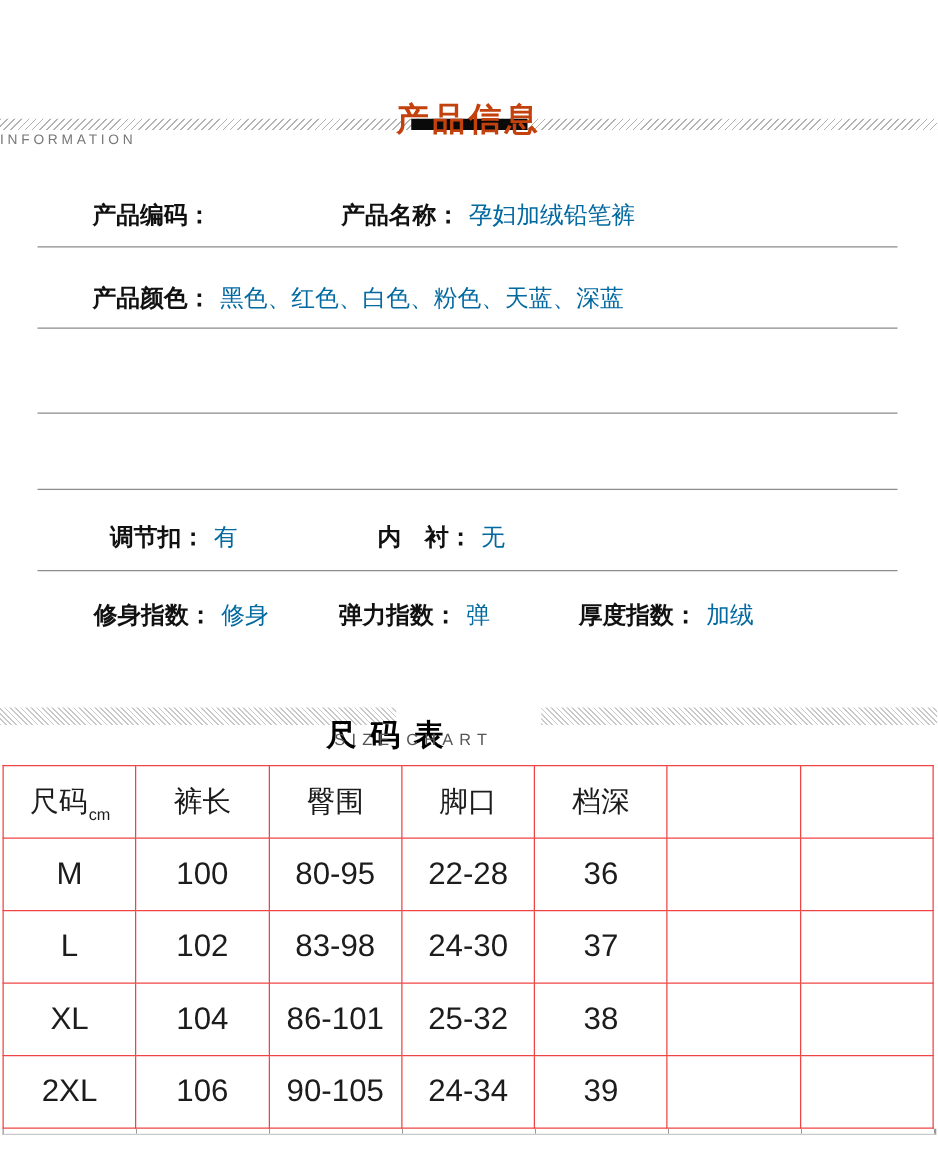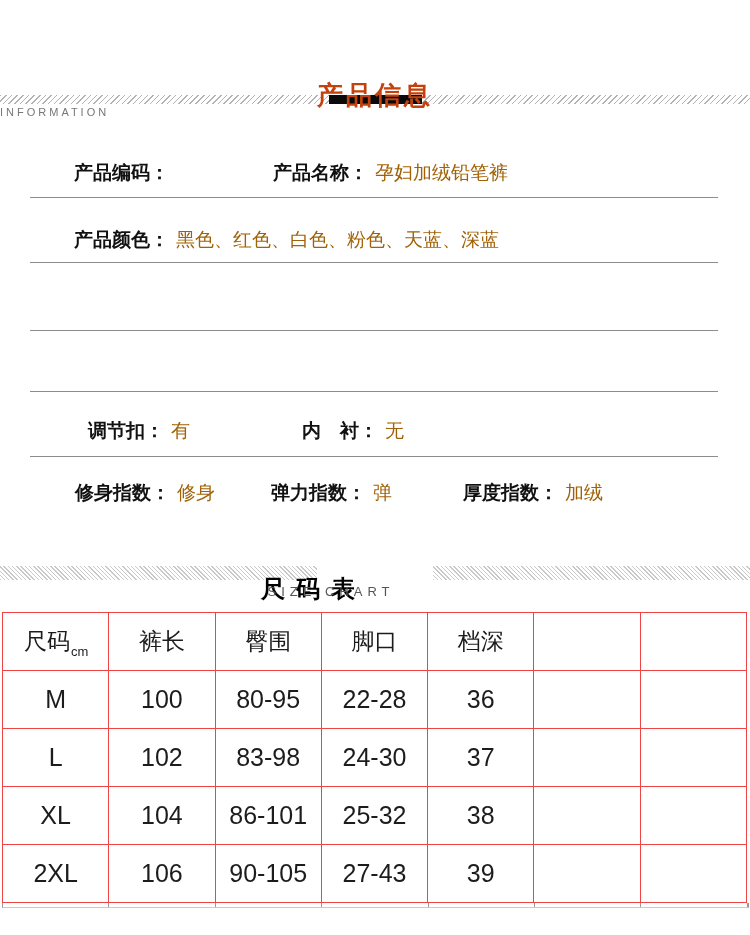--- a/index.html
+++ b/index.html
@@ -12,21 +12,21 @@
   .hatch-thin{position:absolute;top:95px;left:0;width:750px;height:9px;
               background:repeating-linear-gradient(135deg,#b3b3b3 0 1px,transparent 1px 4px);}
   .title-bar{position:absolute;top:95px;left:329px;width:93px;height:9px;background:#0a0a0a;}
   .sec1-sub{position:absolute;top:106px;left:0;width:750px;text-align:left;
             font-size:11px;letter-spacing:3px;color:#777;}
 
   
   .irow{position:absolute;left:0;width:750px;height:28px;font-size:19px;line-height:28px;white-space:nowrap;}
   .field{position:absolute;top:0;}
   .lbl{font-weight:bold;color:#111;}
-  .val{color:#a16207;margin-left:7px;}
+  .val{color:#0369a1;margin-left:7px;}
   .sep{position:absolute;left:30px;width:688px;height:1px;background:#8c8c8c;}
 
   
   .band{position:absolute;top:566px;height:14px;
         background:repeating-linear-gradient(45deg,#c9c9c9 0 1px,transparent 1px 3px);}
   .band-l{left:0;width:317px;}
   .band-r{left:433px;width:317px;}
   .sec2-title{position:absolute;top:554px;left:0;width:616px;text-align:center;
               font-size:24px;font-weight:bold;letter-spacing:11px;text-indent:11px;color:#000;line-height:30px;}
   .sec2-sub{position:absolute;top:584px;left:0;width:662px;text-align:center;
@@ -137,21 +137,21 @@
       <td>86-101</td>
       <td>25-32</td>
       <td>38</td>
       <td></td>
       <td></td>
     </tr>
     <tr>
       <td>2XL</td>
       <td>106</td>
       <td>90-105</td>
-      <td>27-43</td>
+      <td>24-34</td>
       <td>39</td>
       <td></td>
       <td></td>
     </tr>
   </tbody>
     </table>
   <div class="table-stub"></div>
 
 </div>
 

